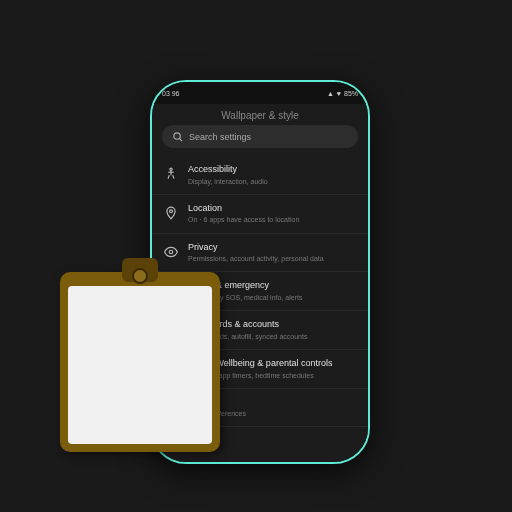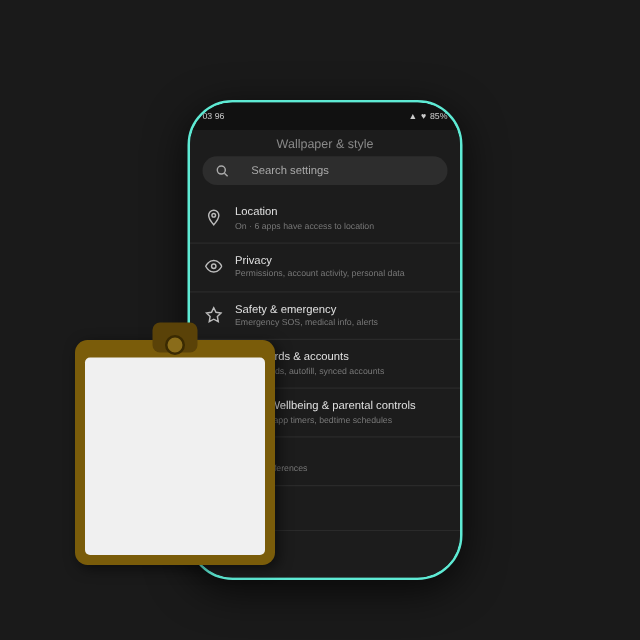--- a/index.html
+++ b/index.html
@@ -58,22 +58,23 @@
       text-align: center;
       padding: 6px 0 4px;
       font-family: sans-serif;
     }
 
     .search-bar {
       margin: 0 10px 8px;
       background: #2d2d2d;
       border-radius: 20px;
       display: flex;
+      align-items: center;
       padding: 6px 10px;
-      gap: 18px;
+      gap: 6px;
     }
 
     .search-icon-svg {
       width: 11px;
       height: 11px;
       flex-shrink: 0;
     }
 
     .search-placeholder {
       font-size: 9px;
@@ -203,20 +204,35 @@
     <div class="search-bar">
       <svg class="search-icon-svg" viewBox="0 0 24 24" fill="none" stroke="#aaa" stroke-width="2.5">
         <circle cx="11" cy="11" r="7"></circle>
         <line x1="16.5" y1="16.5" x2="22" y2="22"></line>
       </svg>
       <span class="search-placeholder">Search settings</span>
     </div>
 
     <div class="settings-list">
 
+      <div class="settings-item">
+        <div class="item-icon">
+          <svg viewBox="0 0 24 24" fill="none" stroke="#bbb" stroke-width="2">
+            <circle cx="12" cy="4" r="2"></circle>
+            <line x1="12" y1="6" x2="12" y2="14"></line>
+            <line x1="7" y1="9" x2="17" y2="9"></line>
+            <line x1="9" y1="14" x2="7" y2="20"></line>
+            <line x1="15" y1="14" x2="17" y2="20"></line>
+          </svg>
+        </div>
+        <div class="item-text">
+          <div class="item-title">Accessibility</div>
+          <div class="item-subtitle">Display, interaction, audio</div>
+        </div>
+      </div>
 
 
       <div class="settings-item">
         <div class="item-icon">
           <svg viewBox="0 0 24 24" fill="none" stroke="#bbb" stroke-width="2">
             <path d="M12 2C8.13 2 5 5.13 5 9c0 5.25 7 13 7 13s7-7.75 7-13c0-3.87-3.13-7-7-7z"></path>
             <circle cx="12" cy="9" r="2.5"></circle>
           </svg>
         </div>
         <div class="item-text">

